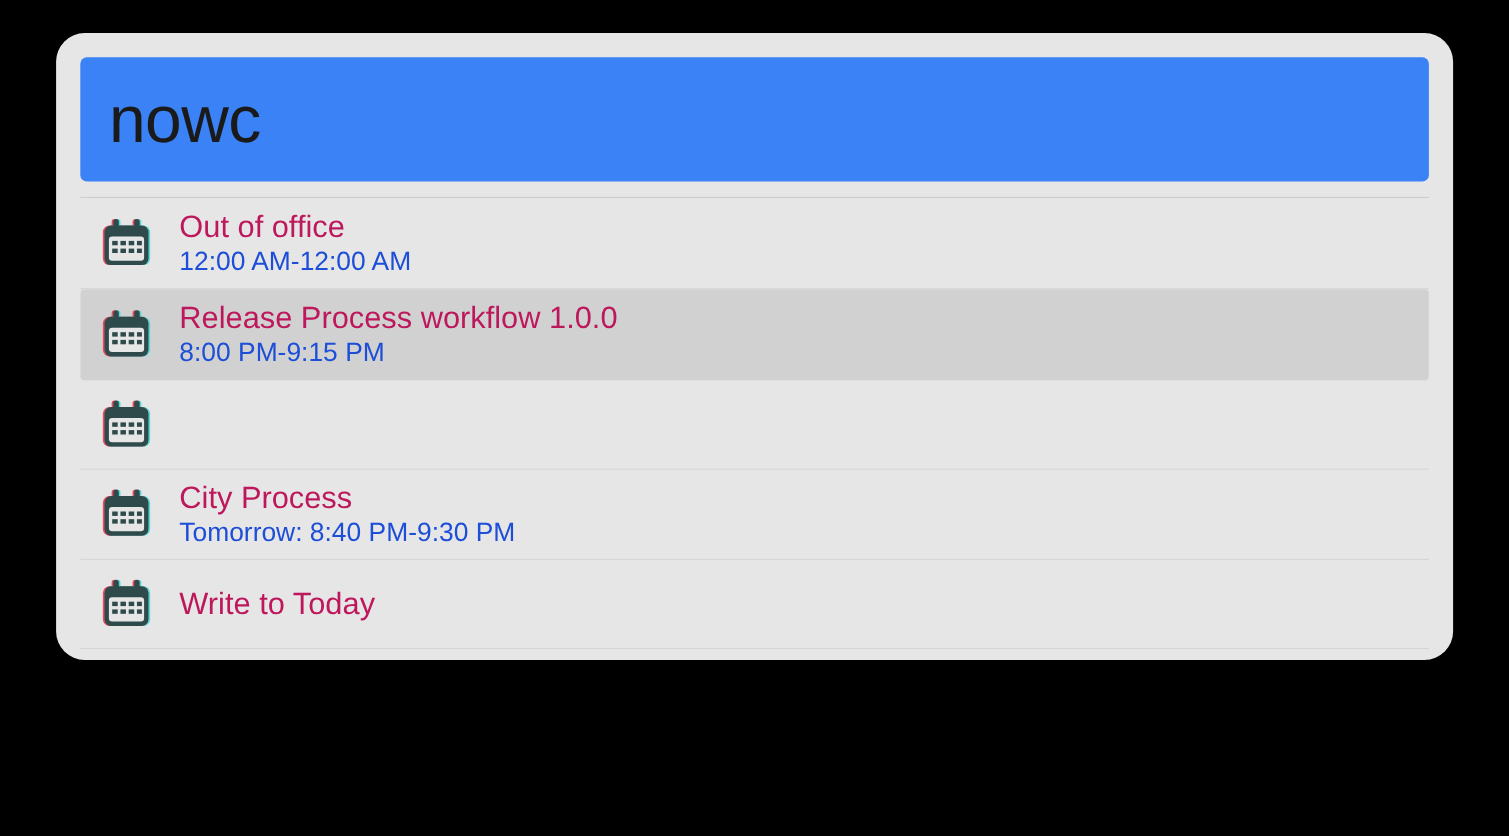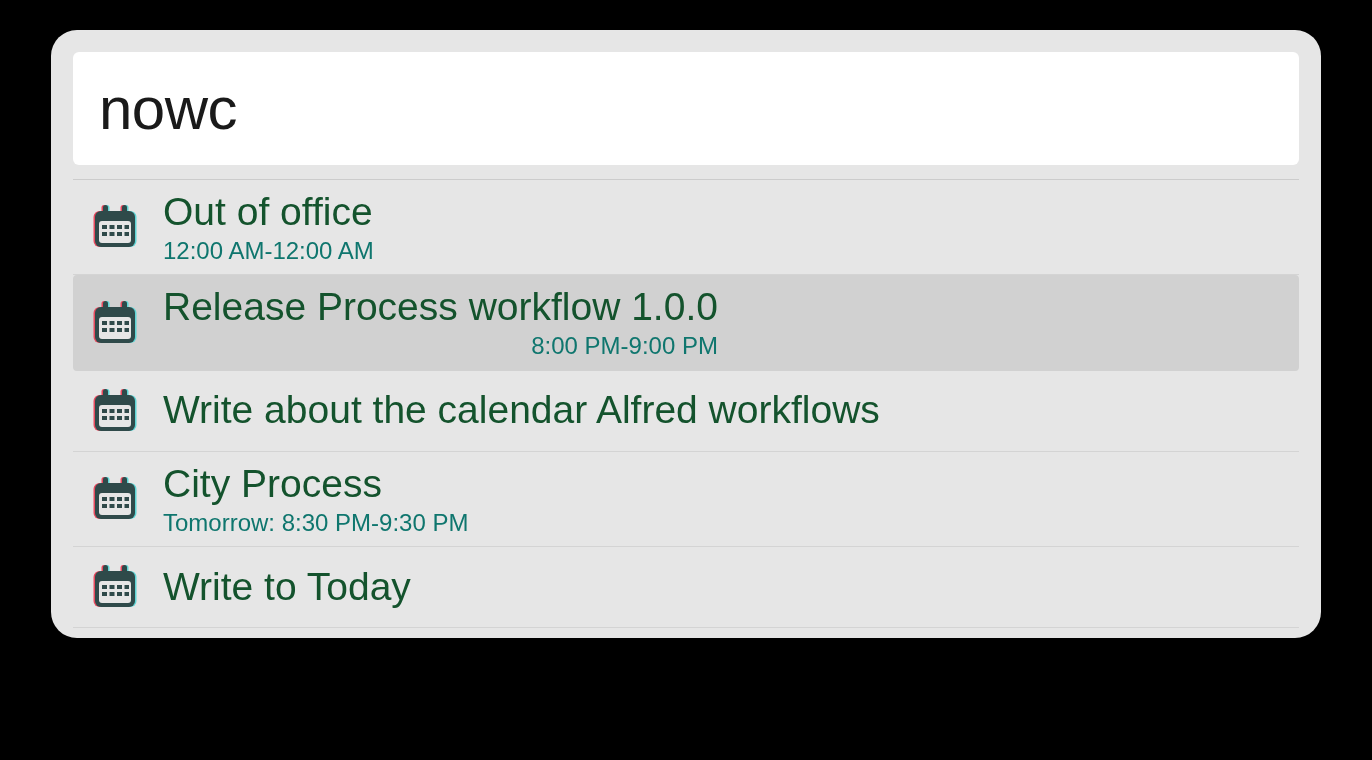--- a/index.html
+++ b/index.html
@@ -21,21 +21,21 @@
     
     .panel {
       width: 1270px;
       background: #e6e6e6;
       border-radius: 26px;
       box-shadow: 0 20px 60px rgba(0,0,0,0.5);
       padding: 22px 22px 10px 22px;
     }
     
     .search-container {
-      background: #ffffff;
+      background: #3b82f6;
       border-radius: 6px;
       padding: 22px 26px;
       margin-bottom: 14px;
     }
     
     .search-input {
       width: 100%;
       border: none;
       background: transparent;
       font-size: 60px;
@@ -62,50 +62,49 @@
       align-items: center;
       padding: 10px 12px 10px 12px;
       border-bottom: 1px solid #d4d4d4;
       cursor: pointer;
     }
     
     .result-item.selected {
       background: #d1d1d1;
       border-radius: 4px;
       border-bottom: 1px solid transparent;
-      text-align: right;
     }
     
     .icon-wrap {
       width: 60px;
       height: 60px;
       flex-shrink: 0;
       margin-right: 18px;
       display: flex;
       align-items: center;
       justify-content: center;
     }
     
     .result-text {
       display: flex;
       flex-direction: column;
       gap: 2px;
     }
     
     .result-title {
-      font-size: 39px;
+      font-size: 28px;
       font-weight: 400;
-      color: #14532d;
+      color: #be185d;
       line-height: 1.15;
     }
     
     .result-subtitle {
       font-size: 24px;
       font-weight: 400;
-      color: #0f766e;
+      color: #1d4ed8;
       line-height: 1.15;
     }
   </style>
 </head>
 <body>
 
 <div class="panel">
   <div class="search-container">
     <input class="search-input" type="text" autofocus="" value="nowc" style="">
   </div>
@@ -171,54 +170,53 @@
       <rect x="35.5" y="24" width="4.5" height="4" fill="#2f4a4a"></rect>
       <rect x="13" y="31" width="5" height="4" fill="#2f4a4a"></rect>
       <rect x="20.5" y="31" width="5" height="4" fill="#2f4a4a"></rect>
       <rect x="28" y="31" width="5" height="4" fill="#2f4a4a"></rect>
       <rect x="35.5" y="31" width="4.5" height="4" fill="#2f4a4a"></rect>
     </g>
   </svg>
         </div>
         <div class="result-text">
           <div class="result-title">Release Process workflow 1.0.0</div>
-          <div class="result-subtitle">8:00 PM-9:00 PM</div>
-        </div>
-      </div>
-      <div class="result-item">
-        <div class="icon-wrap">
-  <svg viewBox="0 0 52 52" width="52" height="52">
-    <g transform="translate(-1.5,0)">
-      <rect x="6" y="10" width="40" height="36" rx="6" fill="#e84a5f"></rect>
-      <rect x="14" y="4" width="5" height="10" rx="2.5" fill="#e84a5f"></rect>
-      <rect x="33" y="4" width="5" height="10" rx="2.5" fill="#e84a5f"></rect>
-    </g>
-    <g transform="translate(1.5,0)">
-      <rect x="6" y="10" width="40" height="36" rx="6" fill="#5fd6d6"></rect>
-      <rect x="14" y="4" width="5" height="10" rx="2.5" fill="#5fd6d6"></rect>
-      <rect x="33" y="4" width="5" height="10" rx="2.5" fill="#5fd6d6"></rect>
-    </g>
-    <g>
-      <rect x="6" y="10" width="40" height="36" rx="6" fill="#2f4a4a"></rect>
-      <rect x="14" y="4" width="5" height="10" rx="2.5" fill="#2f4a4a"></rect>
-      <rect x="33" y="4" width="5" height="10" rx="2.5" fill="#2f4a4a"></rect>
-      <rect x="10" y="20" width="32" height="22" rx="3" fill="#e6e6e6"></rect>
-      <rect x="13" y="24" width="5" height="4" fill="#2f4a4a"></rect>
-      <rect x="20.5" y="24" width="5" height="4" fill="#2f4a4a"></rect>
-      <rect x="28" y="24" width="5" height="4" fill="#2f4a4a"></rect>
-      <rect x="35.5" y="24" width="4.5" height="4" fill="#2f4a4a"></rect>
-      <rect x="13" y="31" width="5" height="4" fill="#2f4a4a"></rect>
-      <rect x="20.5" y="31" width="5" height="4" fill="#2f4a4a"></rect>
-      <rect x="28" y="31" width="5" height="4" fill="#2f4a4a"></rect>
-      <rect x="35.5" y="31" width="4.5" height="4" fill="#2f4a4a"></rect>
-    </g>
-  </svg>
-        </div>
-        <div class="result-text">
-          <div class="result-title">Write about the calendar Alfred workflows</div>
+          <div class="result-subtitle">8:00 PM-9:15 PM</div>
+        </div>
+      </div>
+      <div class="result-item">
+        <div class="icon-wrap">
+  <svg viewBox="0 0 52 52" width="52" height="52">
+    <g transform="translate(-1.5,0)">
+      <rect x="6" y="10" width="40" height="36" rx="6" fill="#e84a5f"></rect>
+      <rect x="14" y="4" width="5" height="10" rx="2.5" fill="#e84a5f"></rect>
+      <rect x="33" y="4" width="5" height="10" rx="2.5" fill="#e84a5f"></rect>
+    </g>
+    <g transform="translate(1.5,0)">
+      <rect x="6" y="10" width="40" height="36" rx="6" fill="#5fd6d6"></rect>
+      <rect x="14" y="4" width="5" height="10" rx="2.5" fill="#5fd6d6"></rect>
+      <rect x="33" y="4" width="5" height="10" rx="2.5" fill="#5fd6d6"></rect>
+    </g>
+    <g>
+      <rect x="6" y="10" width="40" height="36" rx="6" fill="#2f4a4a"></rect>
+      <rect x="14" y="4" width="5" height="10" rx="2.5" fill="#2f4a4a"></rect>
+      <rect x="33" y="4" width="5" height="10" rx="2.5" fill="#2f4a4a"></rect>
+      <rect x="10" y="20" width="32" height="22" rx="3" fill="#e6e6e6"></rect>
+      <rect x="13" y="24" width="5" height="4" fill="#2f4a4a"></rect>
+      <rect x="20.5" y="24" width="5" height="4" fill="#2f4a4a"></rect>
+      <rect x="28" y="24" width="5" height="4" fill="#2f4a4a"></rect>
+      <rect x="35.5" y="24" width="4.5" height="4" fill="#2f4a4a"></rect>
+      <rect x="13" y="31" width="5" height="4" fill="#2f4a4a"></rect>
+      <rect x="20.5" y="31" width="5" height="4" fill="#2f4a4a"></rect>
+      <rect x="28" y="31" width="5" height="4" fill="#2f4a4a"></rect>
+      <rect x="35.5" y="31" width="4.5" height="4" fill="#2f4a4a"></rect>
+    </g>
+  </svg>
+        </div>
+        <div class="result-text">
         </div>
       </div>
       <div class="result-item">
         <div class="icon-wrap">
   <svg viewBox="0 0 52 52" width="52" height="52">
     <g transform="translate(-1.5,0)">
       <rect x="6" y="10" width="40" height="36" rx="6" fill="#e84a5f"></rect>
       <rect x="14" y="4" width="5" height="10" rx="2.5" fill="#e84a5f"></rect>
       <rect x="33" y="4" width="5" height="10" rx="2.5" fill="#e84a5f"></rect>
     </g>
@@ -238,21 +236,21 @@
       <rect x="35.5" y="24" width="4.5" height="4" fill="#2f4a4a"></rect>
       <rect x="13" y="31" width="5" height="4" fill="#2f4a4a"></rect>
       <rect x="20.5" y="31" width="5" height="4" fill="#2f4a4a"></rect>
       <rect x="28" y="31" width="5" height="4" fill="#2f4a4a"></rect>
       <rect x="35.5" y="31" width="4.5" height="4" fill="#2f4a4a"></rect>
     </g>
   </svg>
         </div>
         <div class="result-text">
           <div class="result-title">City Process</div>
-          <div class="result-subtitle">Tomorrow: 8:30 PM-9:30 PM</div>
+          <div class="result-subtitle">Tomorrow: 8:40 PM-9:30 PM</div>
         </div>
       </div>
       <div class="result-item">
         <div class="icon-wrap">
   <svg viewBox="0 0 52 52" width="52" height="52">
     <g transform="translate(-1.5,0)">
       <rect x="6" y="10" width="40" height="36" rx="6" fill="#e84a5f"></rect>
       <rect x="14" y="4" width="5" height="10" rx="2.5" fill="#e84a5f"></rect>
       <rect x="33" y="4" width="5" height="10" rx="2.5" fill="#e84a5f"></rect>
     </g>

